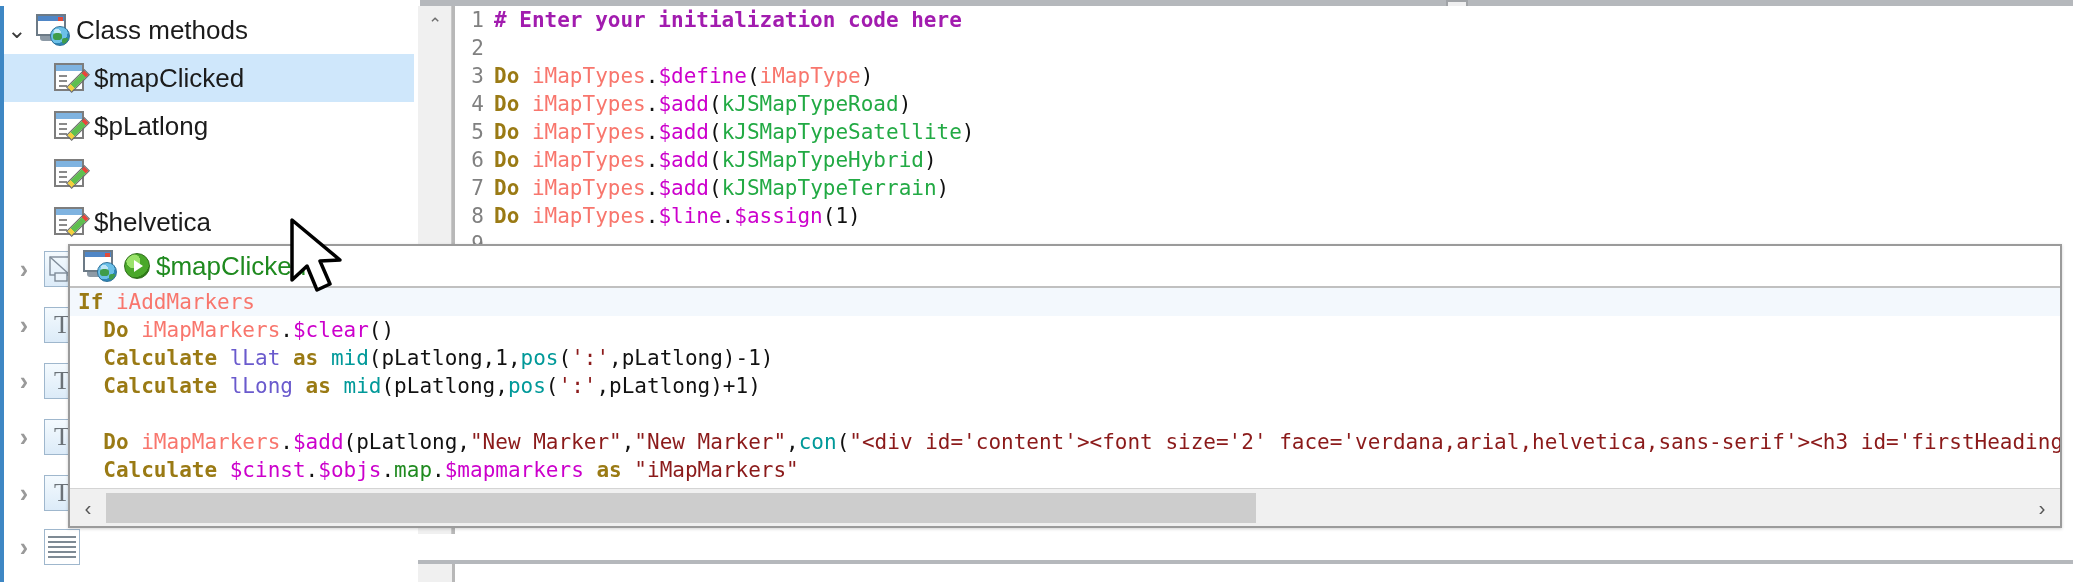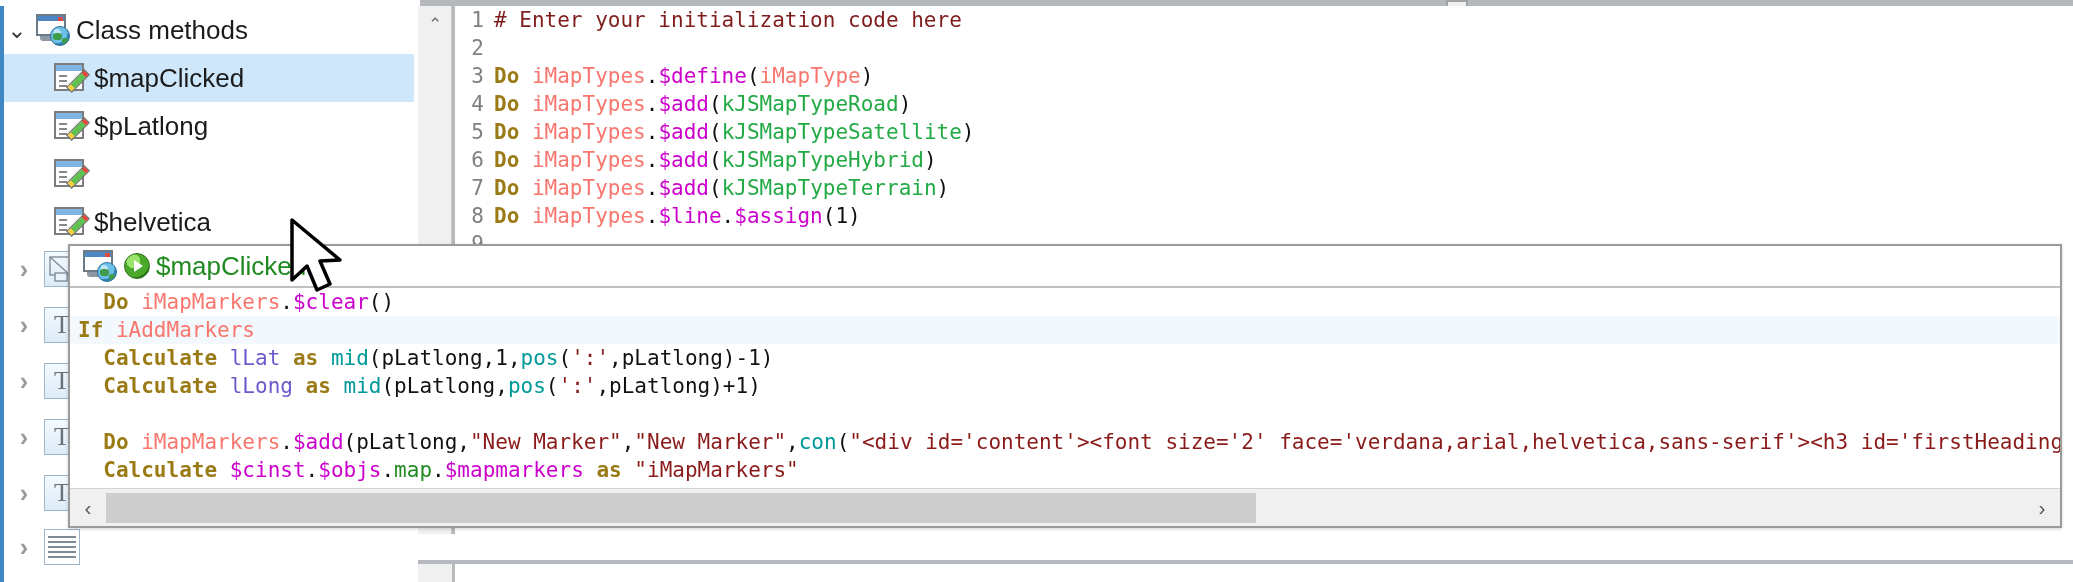--- a/index.html
+++ b/index.html
@@ -222,21 +222,21 @@
       <i></i>
       <i></i>
     </span>
 </div>
 
 <div id="editor-pane"></div>
 <div id="editor-gutter-strip"></div>
 <div id="scroll-up-caret">⌃</div>
 <div id="editor-vert-rule"></div>
 <div id="code-area">
-    <div class="cl"><span class="num">1</span><span style="color: #7f1d1d; font-weight: 400;"># Enter your initialization code here</span></div>
+    <div class="cl"><span class="num">1</span><span style="color: #a21caf; font-weight: 700;"># Enter your initialization code here</span></div>
     <div class="cl"><span class="num">2</span></div>
     <div class="cl"><span class="num">3</span><span style="color: rgb(154, 122, 20); font-weight: 600;">Do </span><span style="color: rgb(248, 118, 109);">iMapTypes</span><span style="color: rgb(17, 17, 17);">.</span><span style="color: rgb(204, 0, 204);">$define</span><span style="color: rgb(17, 17, 17);">(</span><span style="color: rgb(248, 118, 109);">iMapType</span><span style="color: rgb(17, 17, 17);">)</span></div>
     <div class="cl"><span class="num">4</span><span style="color: rgb(154, 122, 20); font-weight: 600;">Do </span><span style="color: rgb(248, 118, 109);">iMapTypes</span><span style="color: rgb(17, 17, 17);">.</span><span style="color: rgb(204, 0, 204);">$add</span><span style="color: rgb(17, 17, 17);">(</span><span style="color: rgb(34, 170, 68);">kJSMapTypeRoad</span><span style="color: rgb(17, 17, 17);">)</span></div>
     <div class="cl"><span class="num">5</span><span style="color: rgb(154, 122, 20); font-weight: 600;">Do </span><span style="color: rgb(248, 118, 109);">iMapTypes</span><span style="color: rgb(17, 17, 17);">.</span><span style="color: rgb(204, 0, 204);">$add</span><span style="color: rgb(17, 17, 17);">(</span><span style="color: rgb(34, 170, 68);">kJSMapTypeSatellite</span><span style="color: rgb(17, 17, 17);">)</span></div>
     <div class="cl"><span class="num">6</span><span style="color: rgb(154, 122, 20); font-weight: 600;">Do </span><span style="color: rgb(248, 118, 109);">iMapTypes</span><span style="color: rgb(17, 17, 17);">.</span><span style="color: rgb(204, 0, 204);">$add</span><span style="color: rgb(17, 17, 17);">(</span><span style="color: rgb(34, 170, 68);">kJSMapTypeHybrid</span><span style="color: rgb(17, 17, 17);">)</span></div>
     <div class="cl"><span class="num">7</span><span style="color: rgb(154, 122, 20); font-weight: 600;">Do </span><span style="color: rgb(248, 118, 109);">iMapTypes</span><span style="color: rgb(17, 17, 17);">.</span><span style="color: rgb(204, 0, 204);">$add</span><span style="color: rgb(17, 17, 17);">(</span><span style="color: rgb(34, 170, 68);">kJSMapTypeTerrain</span><span style="color: rgb(17, 17, 17);">)</span></div>
     <div class="cl"><span class="num">8</span><span style="color: rgb(154, 122, 20); font-weight: 600;">Do </span><span style="color: rgb(248, 118, 109);">iMapTypes</span><span style="color: rgb(17, 17, 17);">.</span><span style="color: rgb(204, 0, 204);">$line</span><span style="color: rgb(17, 17, 17);">.</span><span style="color: rgb(204, 0, 204);">$assign</span><span style="color: rgb(17, 17, 17);">(</span><span style="color: rgb(17, 17, 17);">1</span><span style="color: rgb(17, 17, 17);">)</span></div>
     <div class="cl"><span class="num">9</span></div>
   </div>
 
@@ -246,22 +246,22 @@
       <span class="ic-mon">
           <span class="scr"></span>
           <span class="base"></span>
           <span class="globe"></span>
         </span>
     </span>
     <span class="ic-play"></span>
     <span class="ttl">$mapClicked()</span>
   </div>
   <div id="popup-body">
+      <div class="pl hl"><span style="color: rgb(154, 122, 20); font-weight: 600;">If </span><span style="color: rgb(248, 118, 109);">iAddMarkers</span></div>
       <div class="pl"><span style="color: rgb(154, 122, 20); font-weight: 600;">  Do </span><span style="color: rgb(248, 118, 109);">iMapMarkers</span><span style="color: rgb(17, 17, 17);">.</span><span style="color: rgb(204, 0, 204);">$clear</span><span style="color: rgb(17, 17, 17);">()</span></div>
-      <div class="pl hl"><span style="color: rgb(154, 122, 20); font-weight: 600;">If </span><span style="color: rgb(248, 118, 109);">iAddMarkers</span></div>
       <div class="pl"><span style="color: rgb(154, 122, 20); font-weight: 600;">  Calculate </span><span style="color: rgb(106, 90, 205);">lLat</span><span style="color: rgb(154, 122, 20); font-weight: 600;"> as </span><span style="color: rgb(0, 153, 153);">mid</span><span style="color: rgb(17, 17, 17);">(pLatlong,1,</span><span style="color: rgb(0, 153, 153);">pos</span><span style="color: rgb(17, 17, 17);">(</span><span style="color: rgb(139, 26, 26);">':'</span><span style="color: rgb(17, 17, 17);">,pLatlong)-1)</span></div>
       <div class="pl"><span style="color: rgb(154, 122, 20); font-weight: 600;">  Calculate </span><span style="color: rgb(106, 90, 205);">lLong</span><span style="color: rgb(154, 122, 20); font-weight: 600;"> as </span><span style="color: rgb(0, 153, 153);">mid</span><span style="color: rgb(17, 17, 17);">(pLatlong,</span><span style="color: rgb(0, 153, 153);">pos</span><span style="color: rgb(17, 17, 17);">(</span><span style="color: rgb(139, 26, 26);">':'</span><span style="color: rgb(17, 17, 17);">,pLatlong)+1)</span></div>
       <div class="pl">&nbsp;</div>
       <div class="pl"><span style="color: rgb(154, 122, 20); font-weight: 600;">  Do </span><span style="color: rgb(248, 118, 109);">iMapMarkers</span><span style="color: rgb(17, 17, 17);">.</span><span style="color: rgb(204, 0, 204);">$add</span><span style="color: rgb(17, 17, 17);">(pLatlong,</span><span style="color: rgb(139, 26, 26);">"New Marker"</span><span style="color: rgb(17, 17, 17);">,</span><span style="color: rgb(139, 26, 26);">"New Marker"</span><span style="color: rgb(17, 17, 17);">,</span><span style="color: rgb(0, 153, 153);">con</span><span style="color: rgb(17, 17, 17);">(</span><span style="color: rgb(139, 26, 26);">"&lt;div id='content'&gt;&lt;font size='2' face='verdana,arial,helvetica,sans-serif'&gt;&lt;h3 id='firstHeading'&gt;New Mar</span></div>
       <div class="pl"><span style="color: rgb(154, 122, 20); font-weight: 600;">  Calculate </span><span style="color: rgb(204, 0, 204);">$cinst</span><span style="color: rgb(17, 17, 17);">.</span><span style="color: rgb(204, 0, 204);">$objs</span><span style="color: rgb(17, 17, 17);">.</span><span style="color: rgb(31, 138, 31);">map</span><span style="color: rgb(17, 17, 17);">.</span><span style="color: rgb(204, 0, 204);">$mapmarkers</span><span style="color: rgb(154, 122, 20); font-weight: 600;"> as </span><span style="color: rgb(139, 26, 26);">"iMapMarkers"</span></div>
     </div>
   <div id="popup-hscroll">
     <span class="hs-arrow">‹</span>
     <span id="hs-track">
         <span id="hs-thumb"></span>

